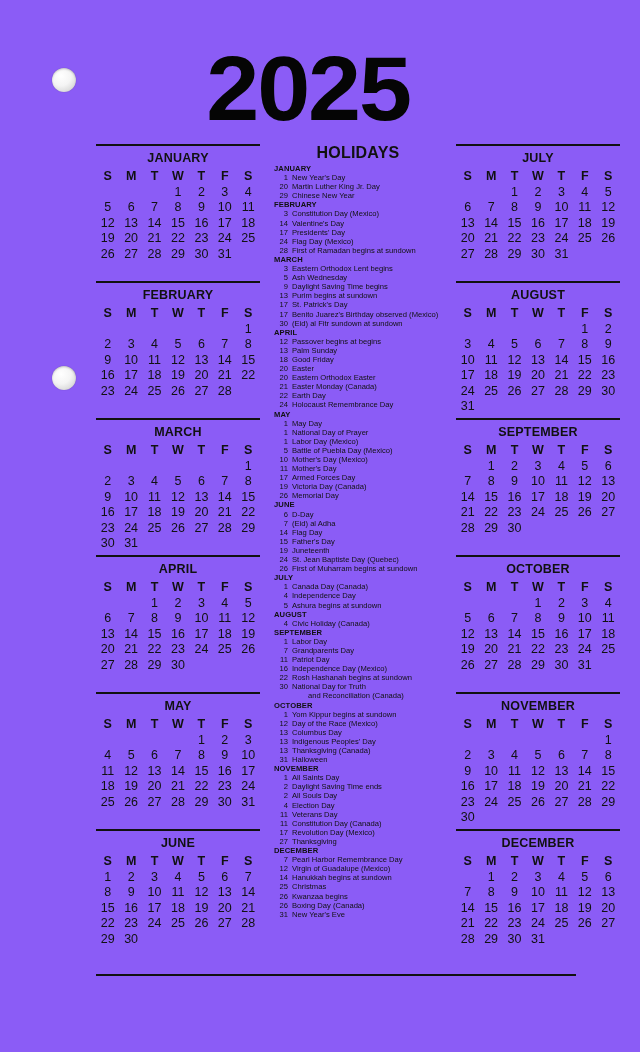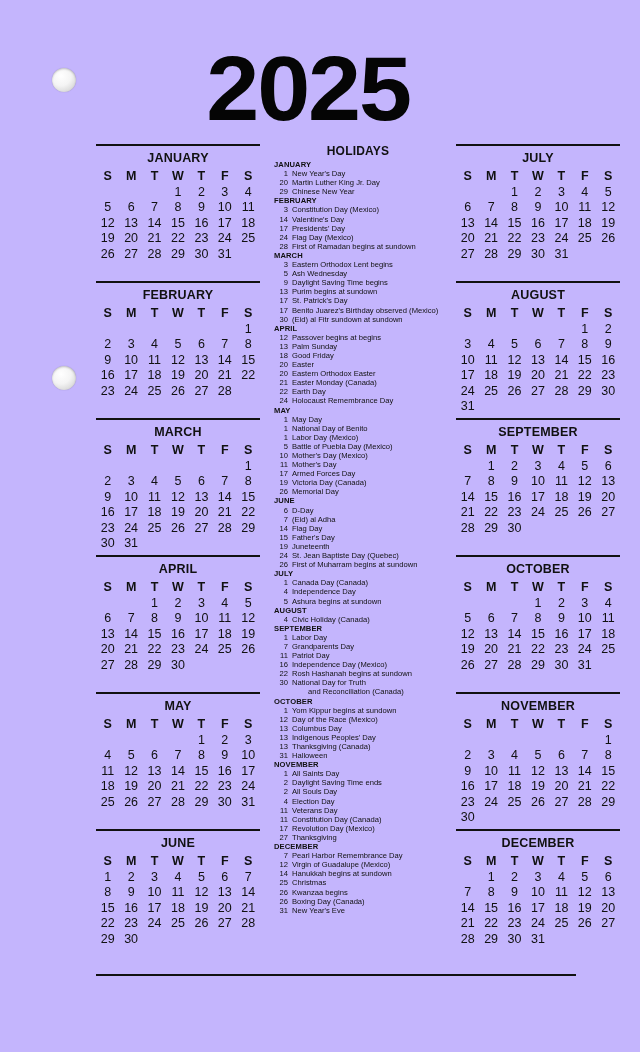--- a/index.html
+++ b/index.html
@@ -10,21 +10,21 @@
   body {
     width: 640px;
     height: 1052px;
     font-family: "Liberation Sans", sans-serif;
     -webkit-font-smoothing: antialiased;
   }
   #page {
     position: relative;
     width: 640px;
     height: 1052px;
-    background: #c4b5fd;
+    background: #8b5cf6;
     overflow: hidden;
   }
 
   
   .punch-hole {
     position: absolute;
     width: 24px;
     height: 24px;
     border-radius: 50%;
     background: radial-gradient(circle at 38% 33%, #ffffff 0%, #f4f4f4 45%, #d9d9d9 78%, #bdbdbd 100%);
@@ -107,21 +107,21 @@
     text-align: center;
     height: 15.5px;
     padding: 0;
   }
   table.month-grid td.empty { color: transparent; }
 
   
   .holidays-title {
     text-align: center;
     font-weight: bold;
-    font-size: 12px;
+    font-size: 16px;
     color: #111;
     margin: 0 0 2px 0;
     letter-spacing: .2px;
   }
   .hol-month {
     font-weight: bold;
     font-size: 7.6px;
     color: #111;
     line-height: 9.1px;
     letter-spacing: .1px;
@@ -653,21 +653,21 @@
             <span class="hol-day">24</span>
             <span class="hol-name">Holocaust Remembrance Day</span>
           </div>
           <div class="hol-month">MAY</div>
           <div class="hol-row">
             <span class="hol-day">1</span>
             <span class="hol-name">May Day</span>
           </div>
           <div class="hol-row">
             <span class="hol-day">1</span>
-            <span class="hol-name">National Day of Benito</span>
+            <span class="hol-name">National Day of Prayer</span>
           </div>
           <div class="hol-row">
             <span class="hol-day">1</span>
             <span class="hol-name">Labor Day (Mexico)</span>
           </div>
           <div class="hol-row">
             <span class="hol-day">5</span>
             <span class="hol-name">Battle of Puebla Day (Mexico)</span>
           </div>
           <div class="hol-row">

